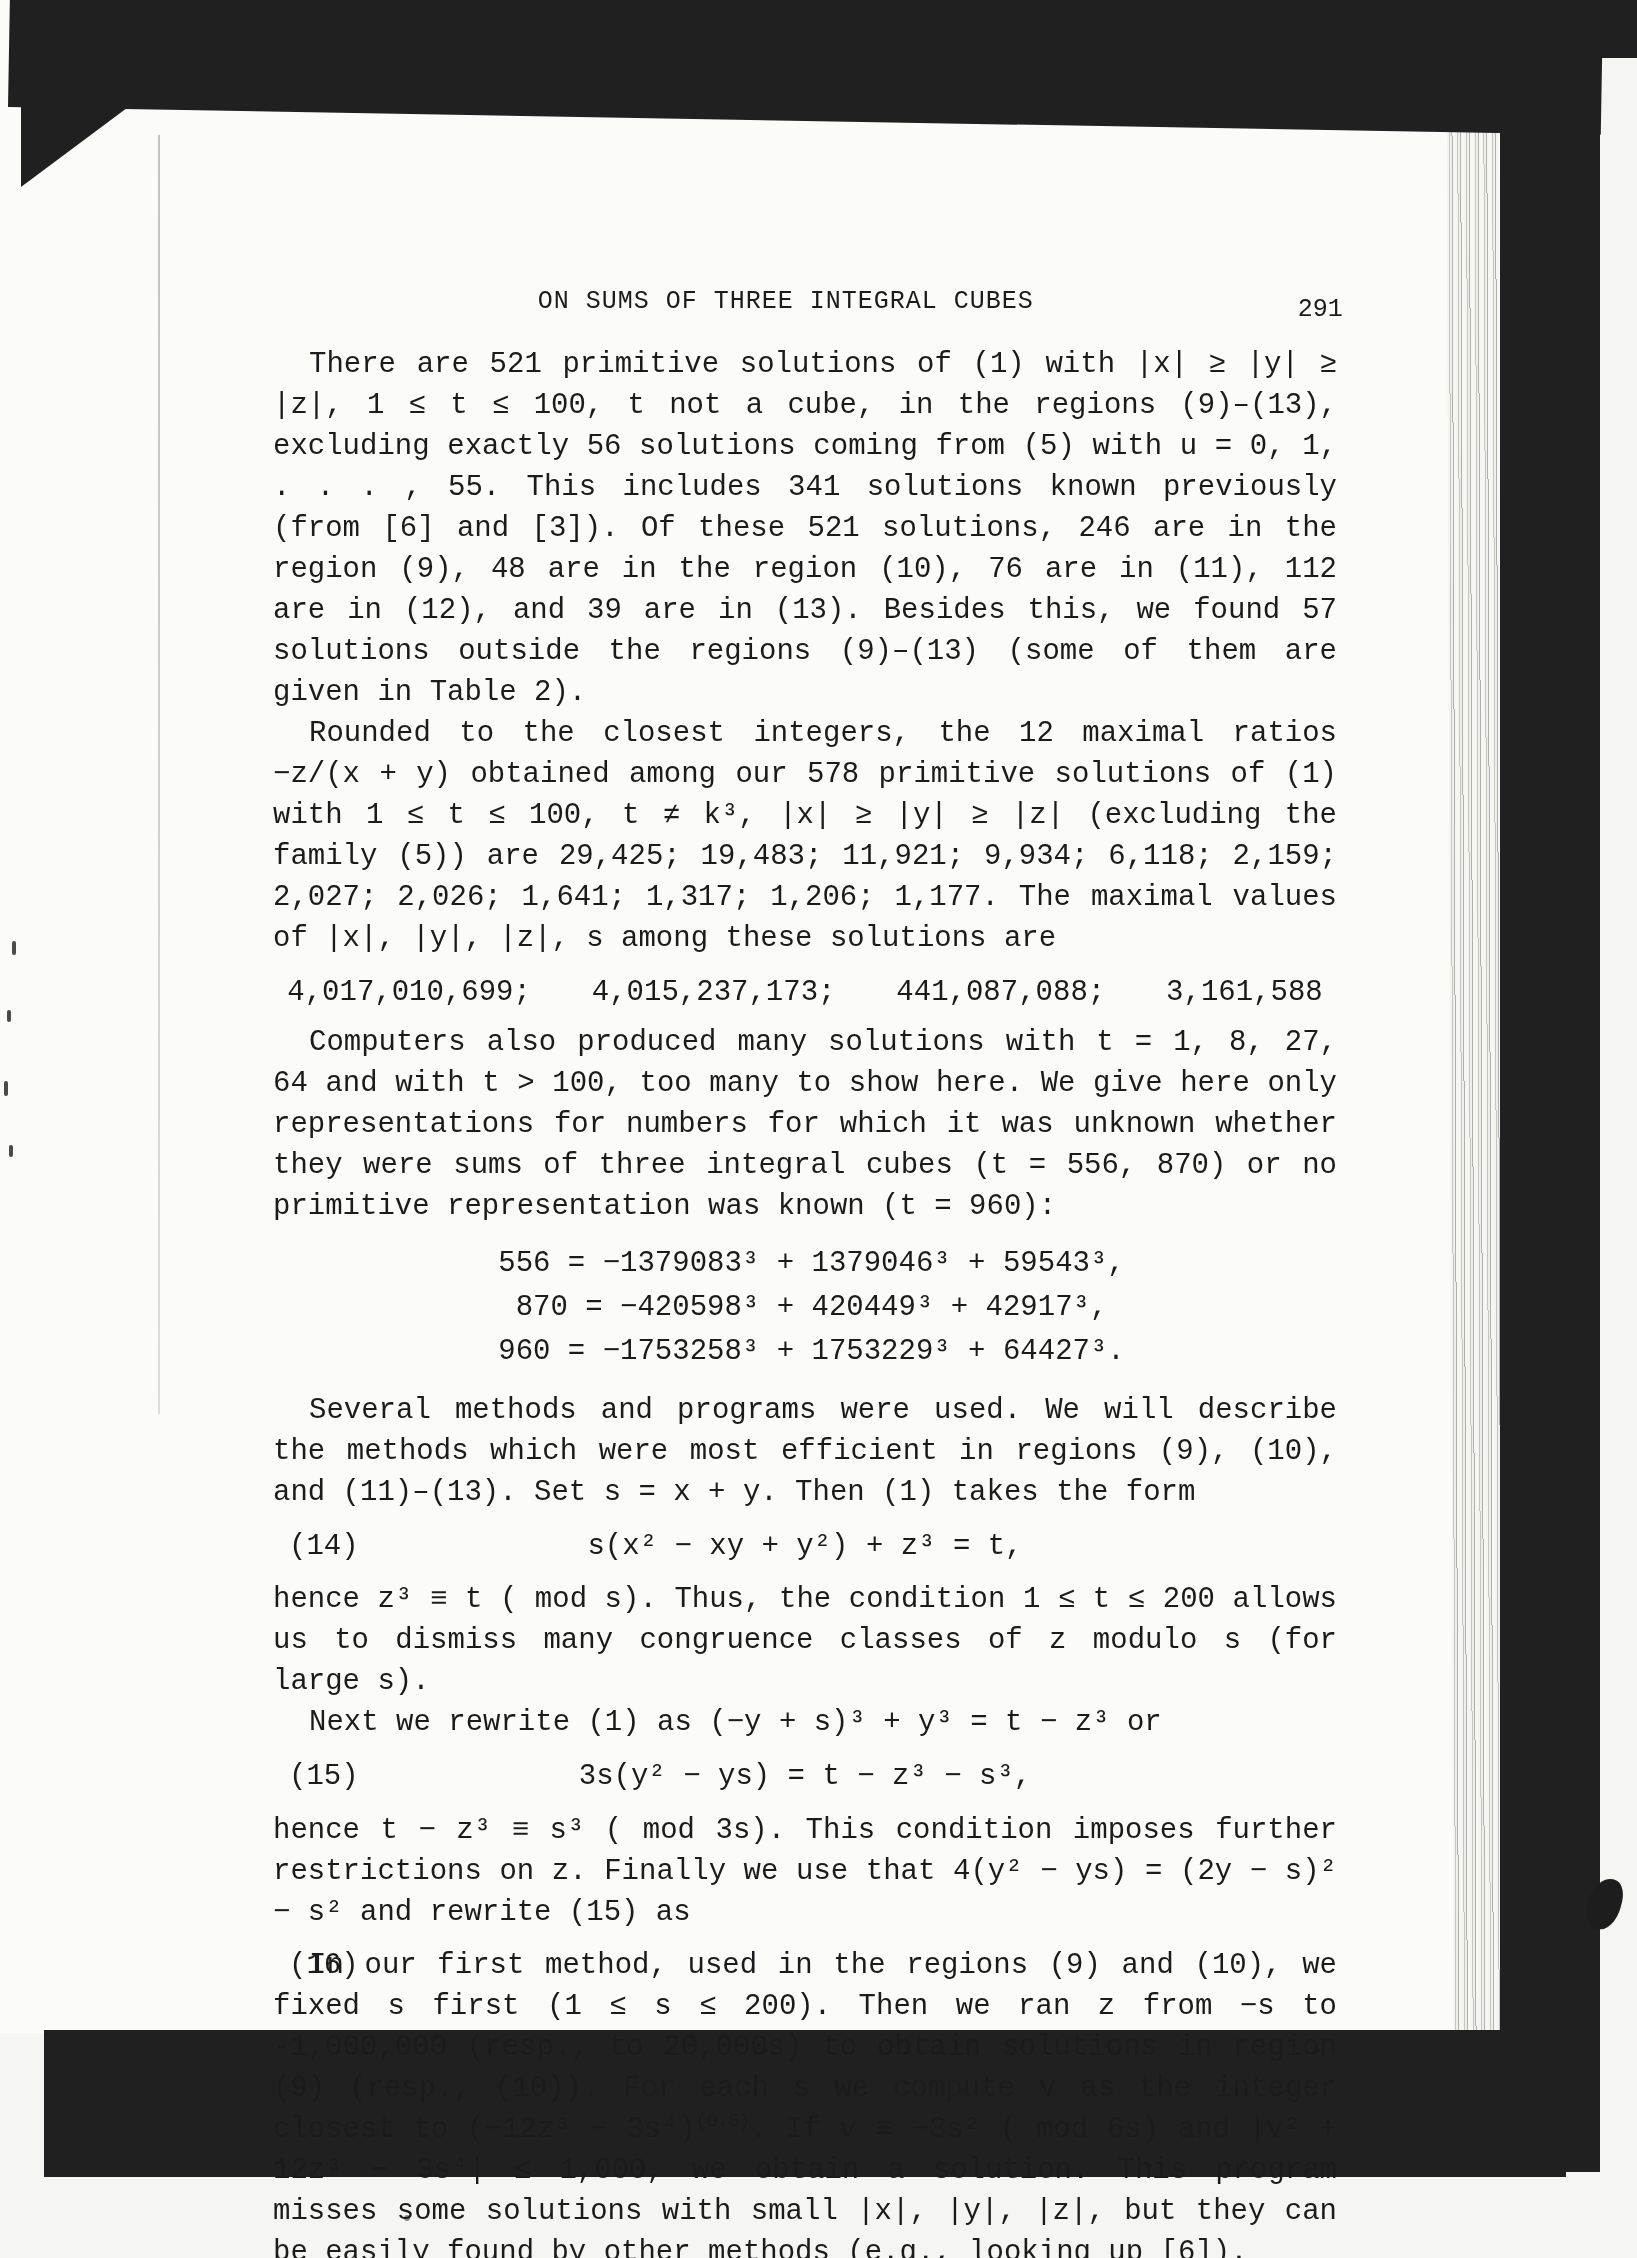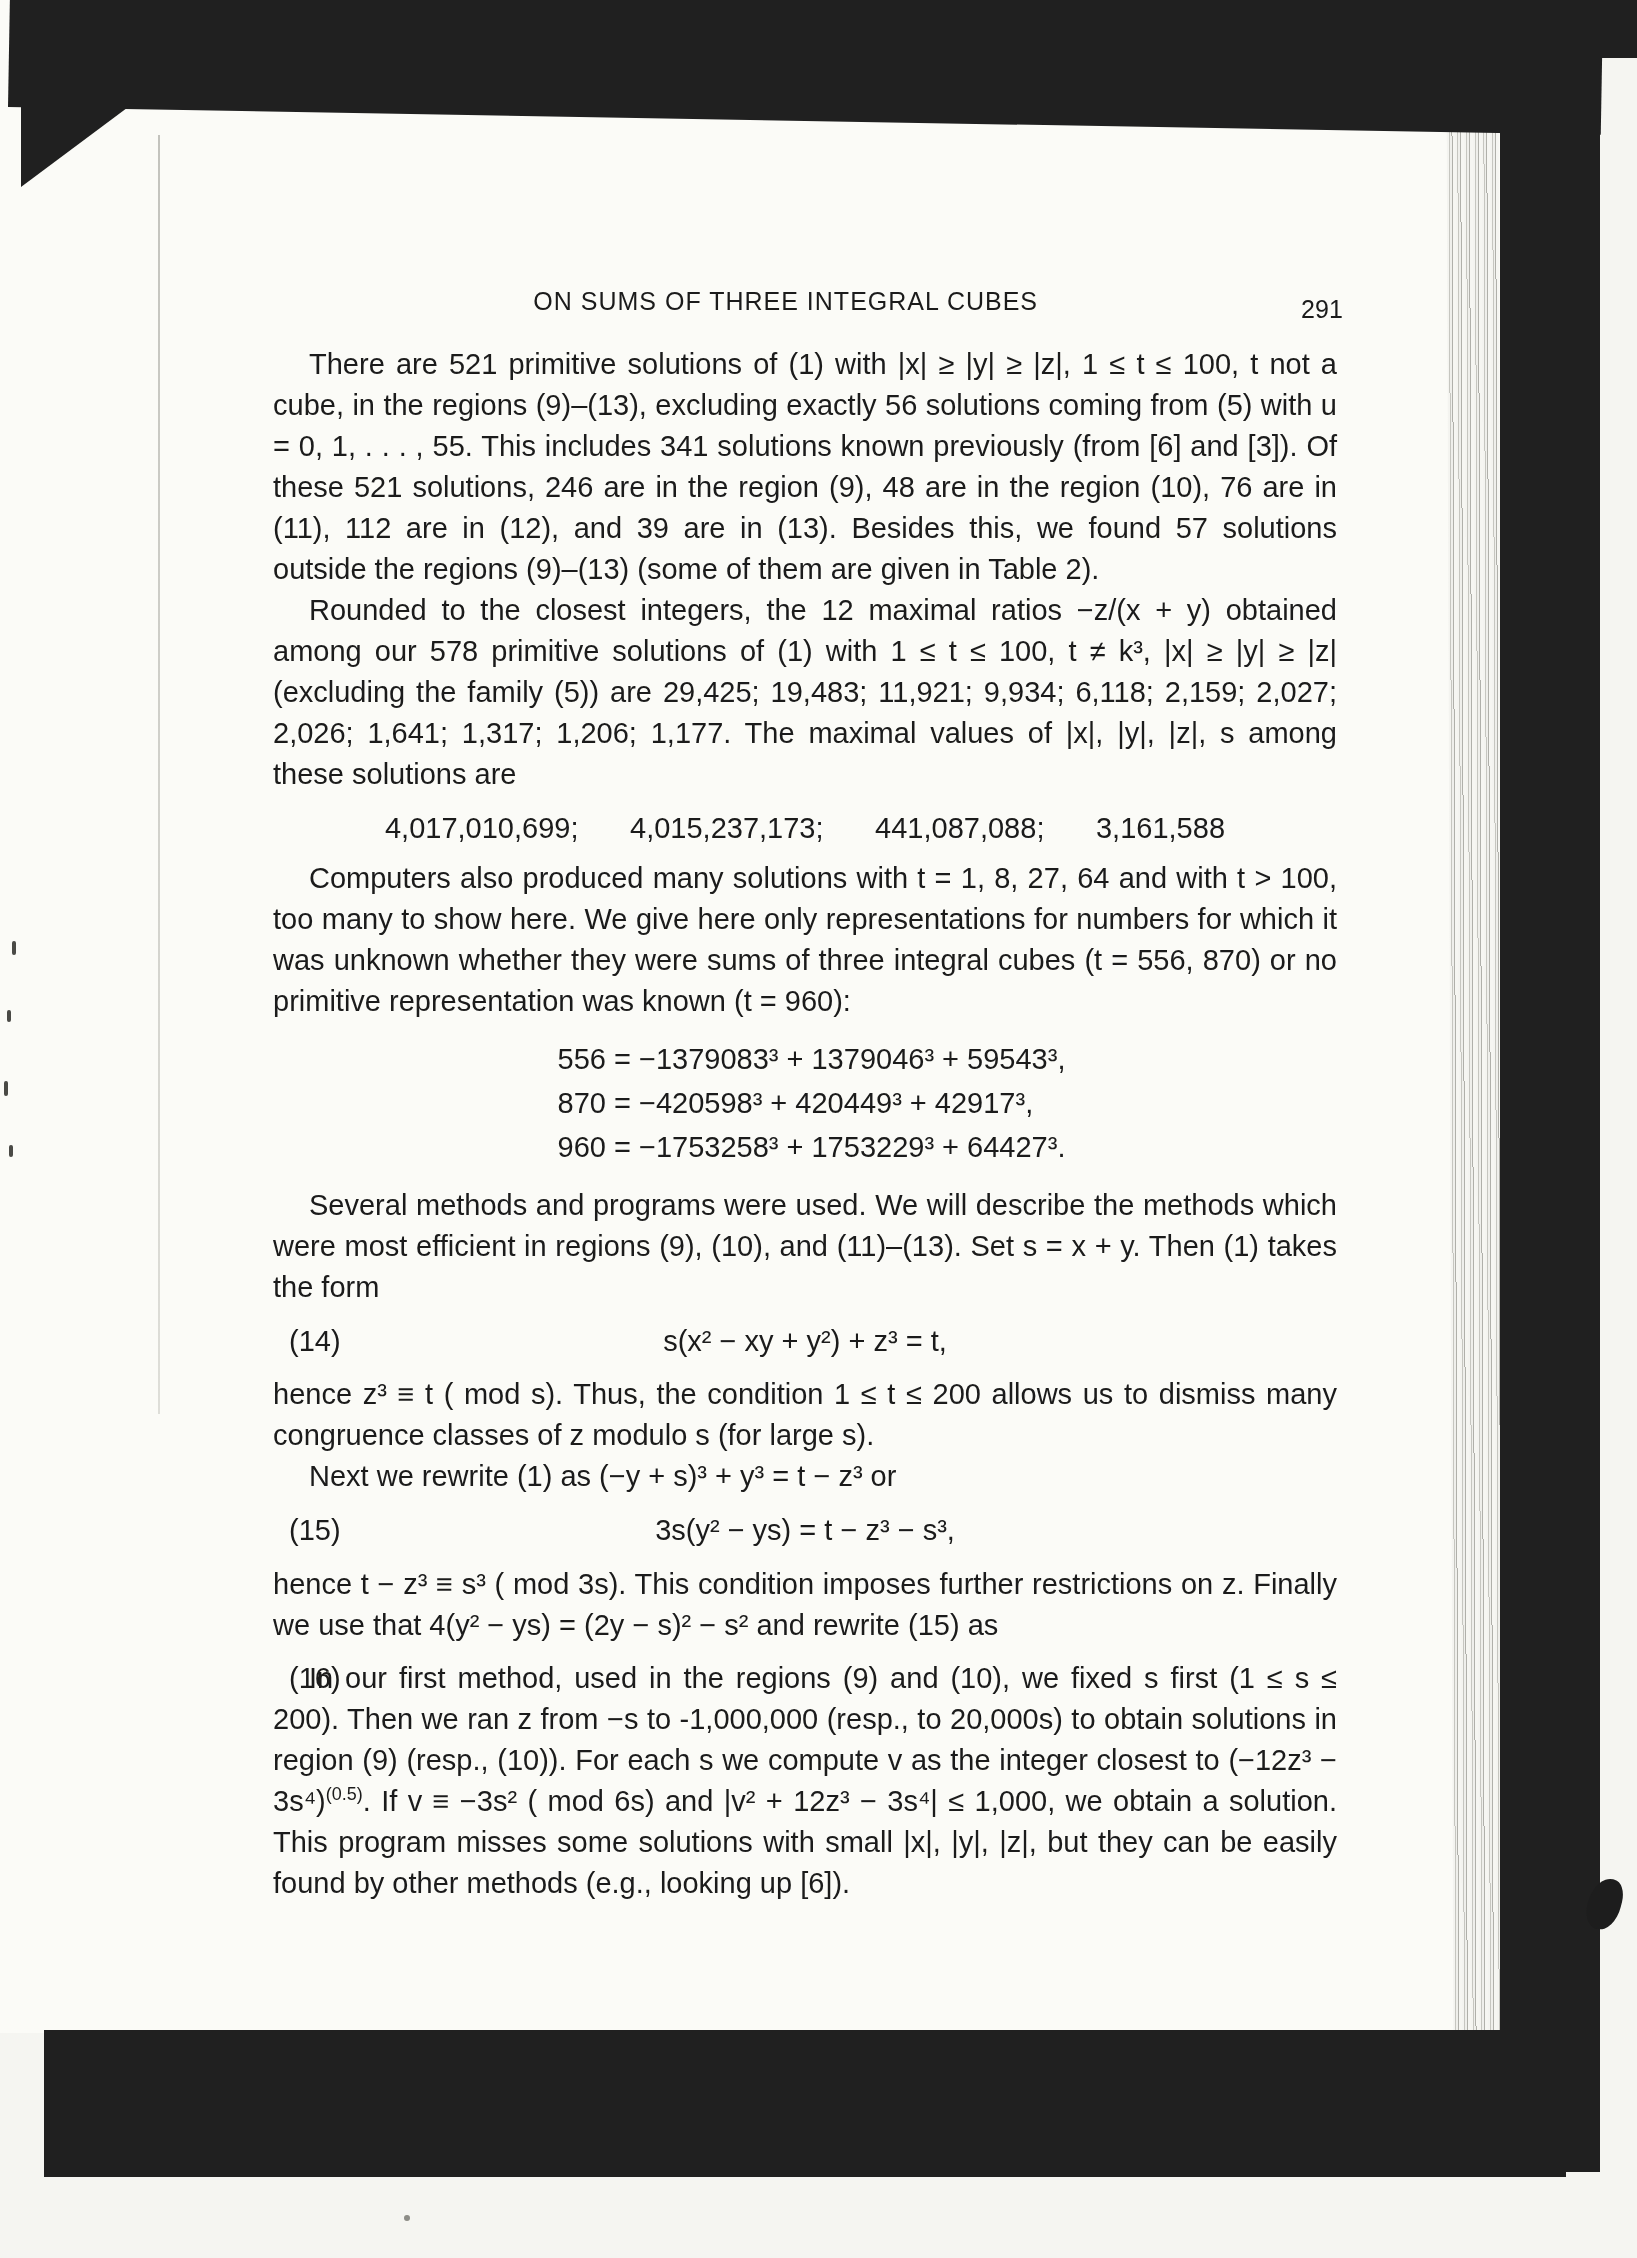--- a/index.html
+++ b/index.html
@@ -1,21 +1,21 @@
 <!DOCTYPE html>
 <html><head>
 <meta charset="utf-8">
 <style>
   html,body{margin:0;padding:0;}
   #screen{
     position:relative;
     width:1638px;height:2258px;
     background:#f5f5f1;
     overflow:hidden;
-    font-family:Liberation Sans, sans-serif;
+    font-family:Liberation Mono, monospace;
     color:#1b1b1b;
   }
   
   .page{
     position:absolute;left:0;top:0;width:1502px;height:2033px;
     background:#fbfbf7;z-index:1;
   }
   
   .fore-edge{
     position:absolute;left:1450px;top:126px;width:52px;height:1910px;
@@ -64,21 +64,21 @@
     font-size:25px;letter-spacing:1px;line-height:31px;
     margin-bottom:27px;
   }
   .running-title{display:inline-block;transform:translateX(-19.3px);}
   .page-number{position:absolute;right:-5.8px;top:8px;letter-spacing:0;}
   p{margin:0;text-indent:36px;}
   p.noindent{text-indent:0;}
   p.method{margin-top:9.7px;}
   .values-line{text-align:center;margin:12.6px 0 9.7px;}
   .center-block{text-align:center;margin:14.5px 0 16.4px;}
-  .inline-left{display:inline-block;text-align:left;line-height:44px;margin-left:13px;}
+  .inline-left{display:inline-block;text-align:center;line-height:44px;margin-left:13px;}
   .eq-row{position:relative;text-align:center;margin:12.6px 0;}
   .eq-label{position:absolute;left:16px;}
   sup.sup{font-size:0.62em;line-height:0;vertical-align:super;}
 </style>
 </head>
 <body>
 
 <div id="screen">
 
   <div class="page"></div>

